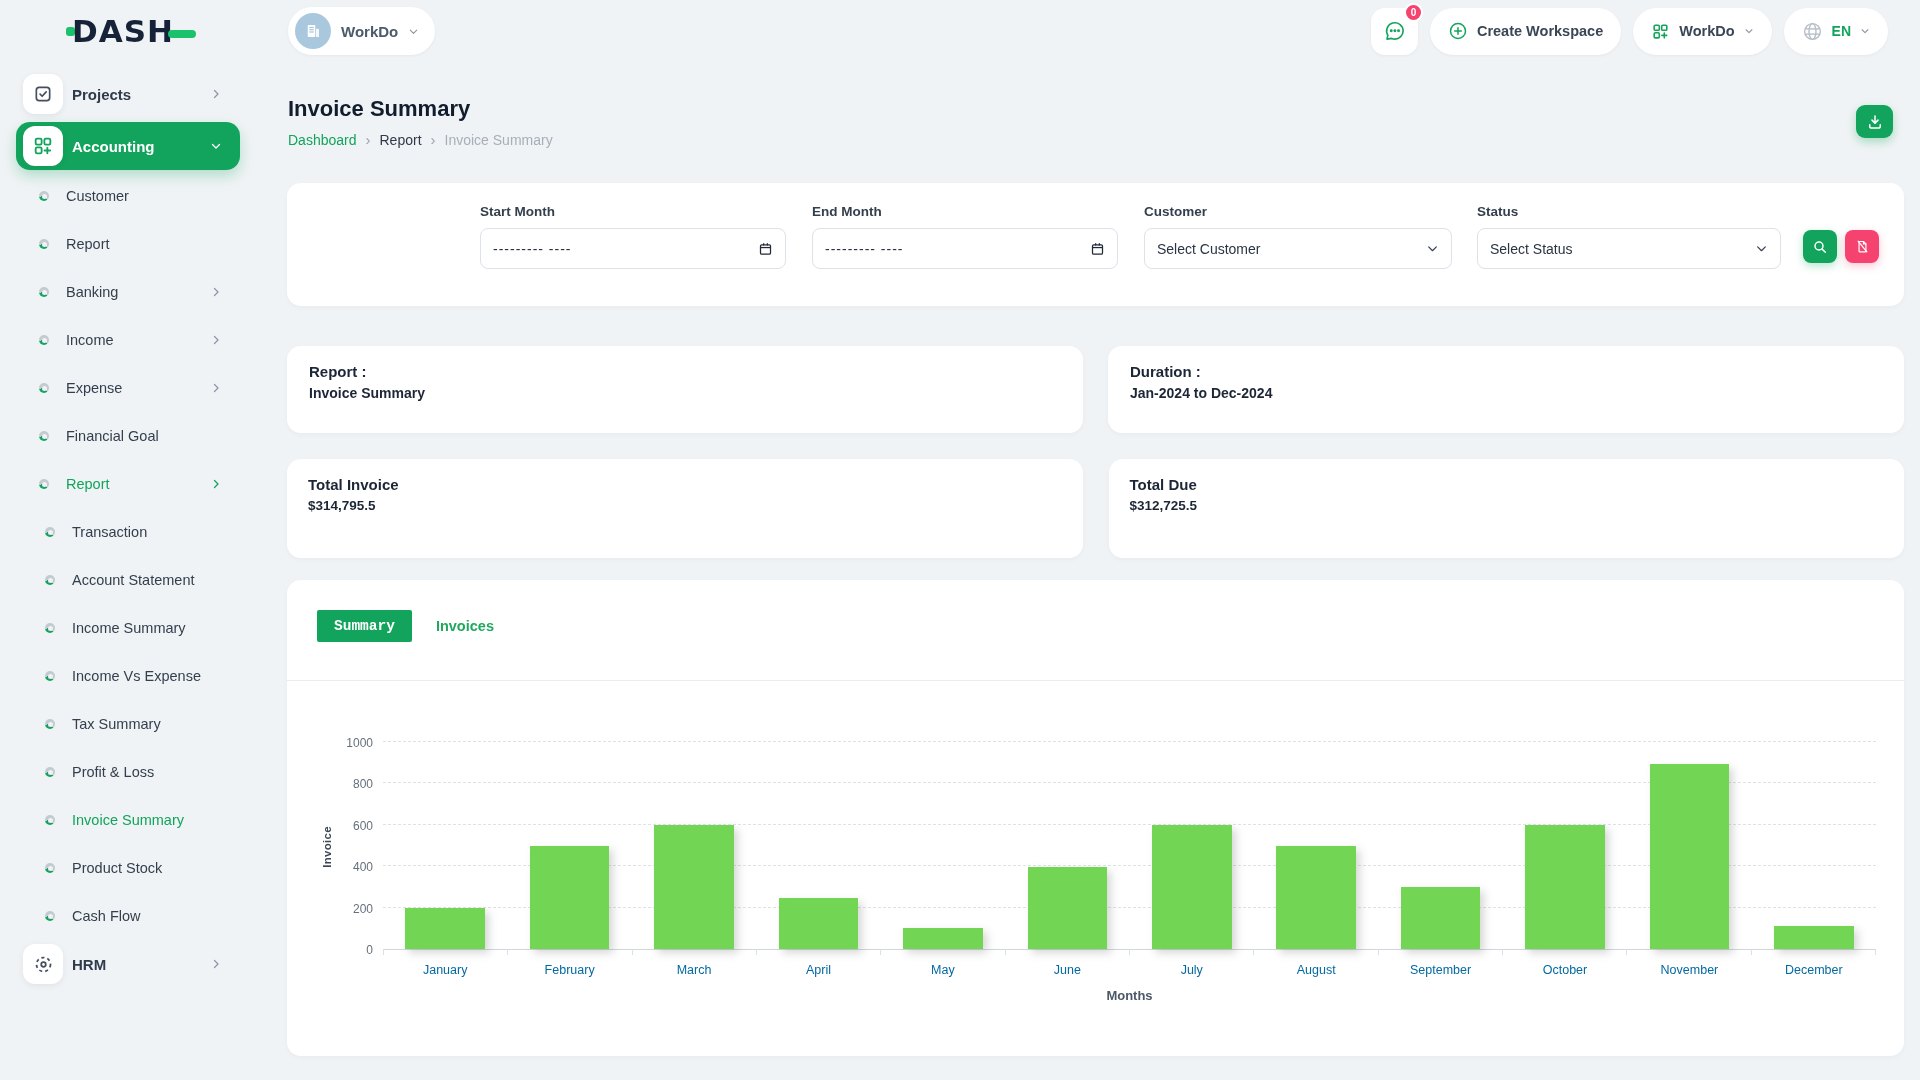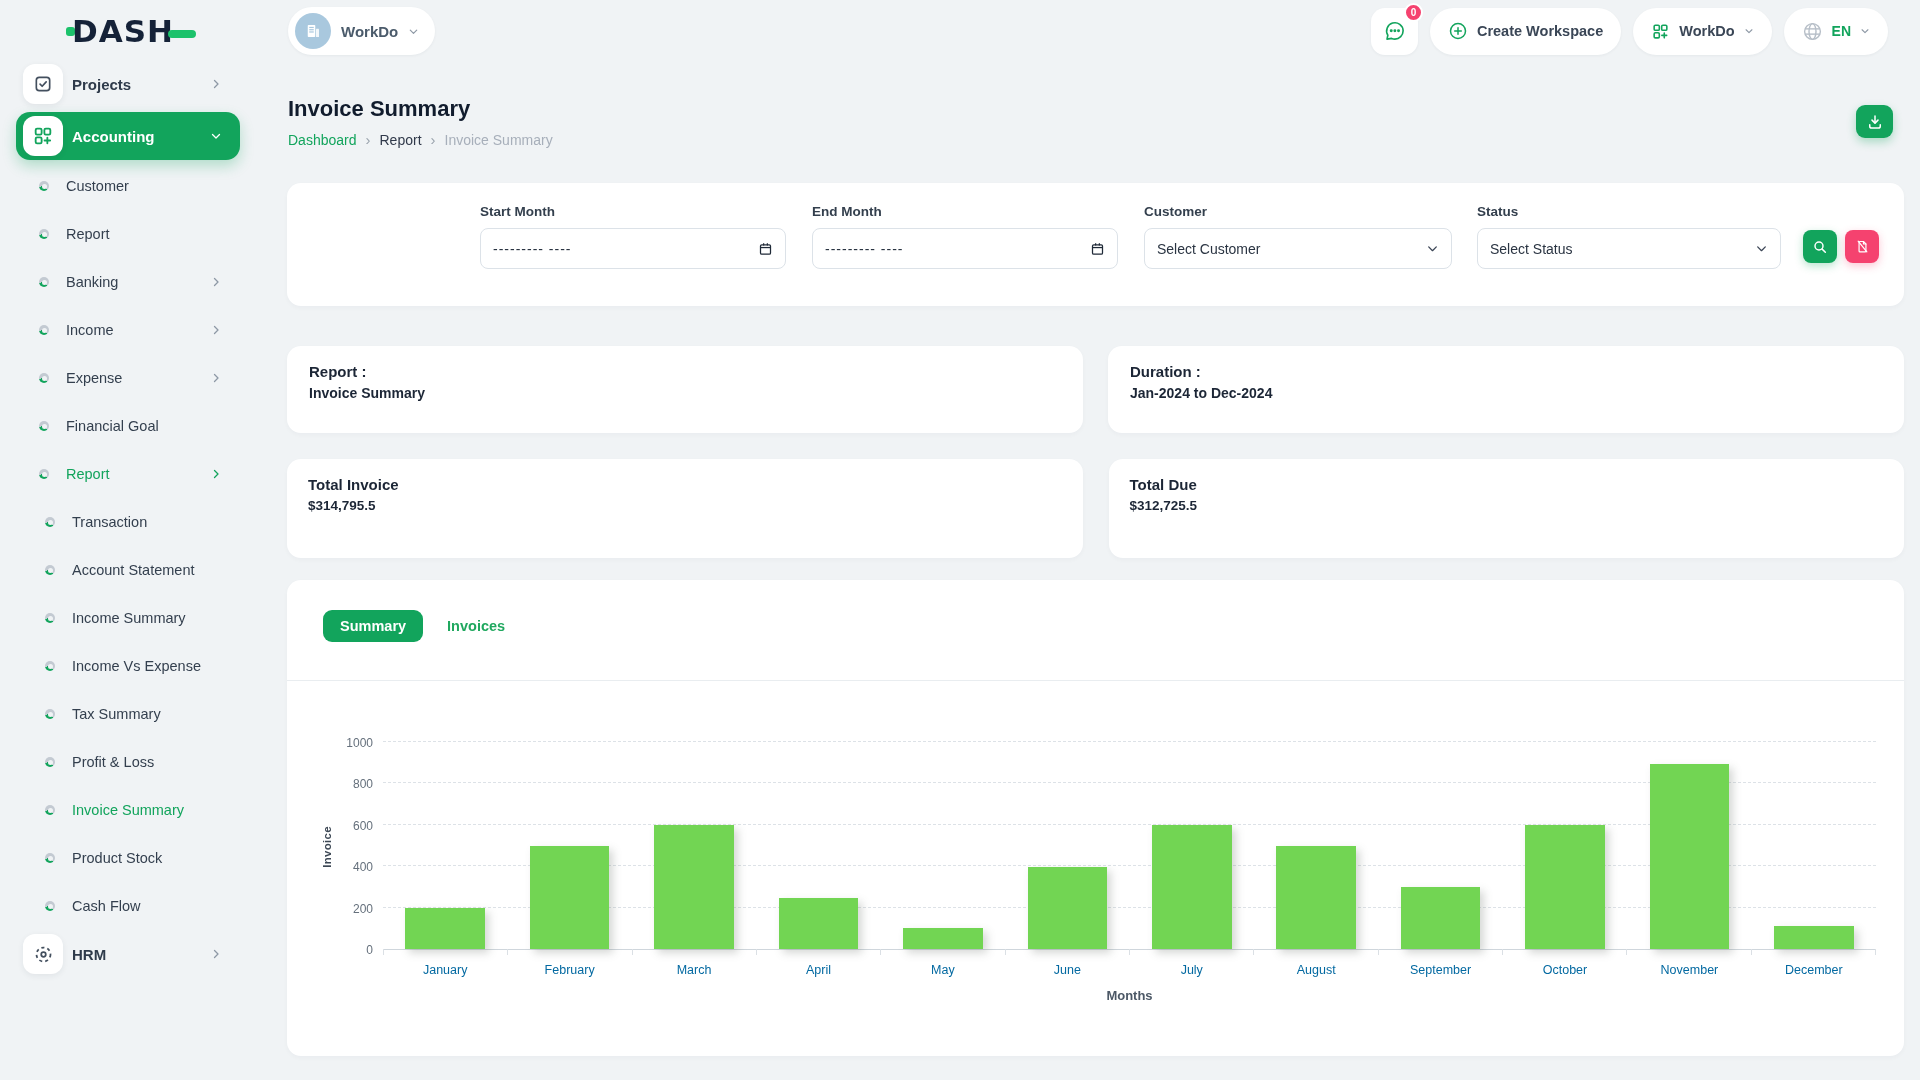--- a/index.html
+++ b/index.html
@@ -21,21 +21,21 @@
   .ws-pill { display:flex; align-items:center; gap:10px; background:#fff; border-radius:26px; height:48px; padding:0 16px 0 7px; margin-left:33px; box-shadow:0 1px 3px rgba(20,30,50,.05); cursor:pointer; }
   .avatar { width:36px; height:36px; border-radius:50%; background:#a9c8de; display:flex; align-items:center; justify-content:center; }
   .ws-label { font-size:15px; font-weight:600; color:#4b5b6b; }
   .chev { color:#8d98a5; display:flex; }
   .top-right { margin-left:auto; display:flex; align-items:center; gap:12px; }
   .icon-btn { position:relative; width:47px; height:47px; background:#fff; border-radius:14px; display:flex; align-items:center; justify-content:center; cursor:pointer; box-shadow:0 1px 3px rgba(20,30,50,.05); border:none; }
   .badge { position:absolute; top:-5px; right:-5px; min-width:19px; height:19px; border-radius:10px; background:#f5426f; color:#fff; font-size:10px; font-weight:700; display:flex; align-items:center; justify-content:center; border:2px solid #fff; }
   .pill-btn { display:flex; align-items:center; gap:9px; background:#fff; height:47px; border-radius:24px; padding:0 18px; font-size:14.5px; font-weight:600; color:#3a4656; cursor:pointer; border:none; box-shadow:0 1px 3px rgba(20,30,50,.05); font-family:inherit; }
   .lang-en { color:#12a45c; font-weight:700; font-size:14px; }
   
-  .sidebar { position:absolute; left:0; top:52px; width:255px; bottom:0; padding-top:8px; overflow:hidden; }
+  .sidebar { position:absolute; left:0; top:62px; width:255px; bottom:0; padding-top:8px; overflow:hidden; }
   .side-top { display:flex; align-items:center; height:48px; padding-left:23px; cursor:pointer; margin-bottom:4px; }
   .icon-box { width:40px; height:40px; border-radius:12px; background:#fff; box-shadow:0 2px 6px rgba(30,40,60,.07); display:flex; align-items:center; justify-content:center; flex:none; }
   .side-top .lbl { margin-left:9px; font-size:15px; font-weight:600; color:#2f3b4b; }
   .side-top .chev, .side-row .chev { margin-left:auto; margin-right:33px; }
   .side-top.active { background:#12a45c; border-radius:14px; margin:2px 15px 2px 16px; padding-left:7px; height:48px; box-shadow:0 6px 14px rgba(18,164,92,.28); }
   .side-top.active .lbl { color:#fff; font-weight:700; }
   .side-top.active .chev { color:#fff; margin-right:18px; }
   .side-row { display:flex; align-items:center; height:48px; cursor:pointer; font-size:14.5px; font-weight:500; color:#333f4e; }
   .side-row .lbl { margin-left:17px; }
   .side-row.lv1 { padding-left:39px; }
@@ -74,21 +74,21 @@
   .info-title { font-size:15px; font-weight:700; color:#1c2636; }
   .info-val { font-size:14px; font-weight:600; color:#1c2636; margin-top:5px; }
   
   .stats-row { display:flex; gap:26px; margin-top:26px; }
   .stat-card { flex:1; height:99px; padding:17px 21px; }
   .stat-label { font-size:15px; font-weight:700; color:#1c2636; }
   .stat-value { font-size:13.5px; font-weight:600; color:#1c2636; margin-top:5px; }
   
   .chart-card { margin-top:22px; height:476px; padding-top:30px; }
   .tabs { display:flex; align-items:center; gap:24px; padding:0 0 38px 30px; border-bottom:1px solid #e9edf0; }
-  .tab-pill { background:#12a45c; color:#fff; font-size:14.5px; font-weight:600; border:none; border-radius:9px; padding:8px 17px; cursor:pointer; font-family:Liberation Sans, sans-serif;margin-left:6px; }
+  .tab-pill { background:#12a45c; color:#fff; font-size:14.5px; font-weight:600; border:none; border-radius:2px; padding:8px 17px; cursor:pointer; font-family:Liberation Mono, monospace; }
   .tab-link { background:none; border:none; color:#20a85f; font-size:14.5px; font-weight:600; cursor:pointer; font-family:inherit; }
   .chart-area { display:flex; margin:62px 28px 0 30px; }
   .ylab-col { width:20px; height:207px; display:flex; align-items:center; justify-content:center; }
   .ylab-col span { transform:rotate(-90deg); white-space:nowrap; font-size:11.5px; font-weight:700; color:#3c4754; letter-spacing:.3px; }
   .yticks { position:relative; width:46px; height:207px; flex:none; }
   .yticks span { position:absolute; right:10px; transform:translateY(50%); font-size:12px; color:#65707c; }
   .plot-col { flex:1; }
   .plot { position:relative; height:207px; border-bottom:1px solid #cfd6dc; }
   .gridline { position:absolute; left:0; right:0; border-top:1px dashed #dde2e7; height:0; }
   .bars { position:absolute; inset:0; display:flex; align-items:flex-end; }

